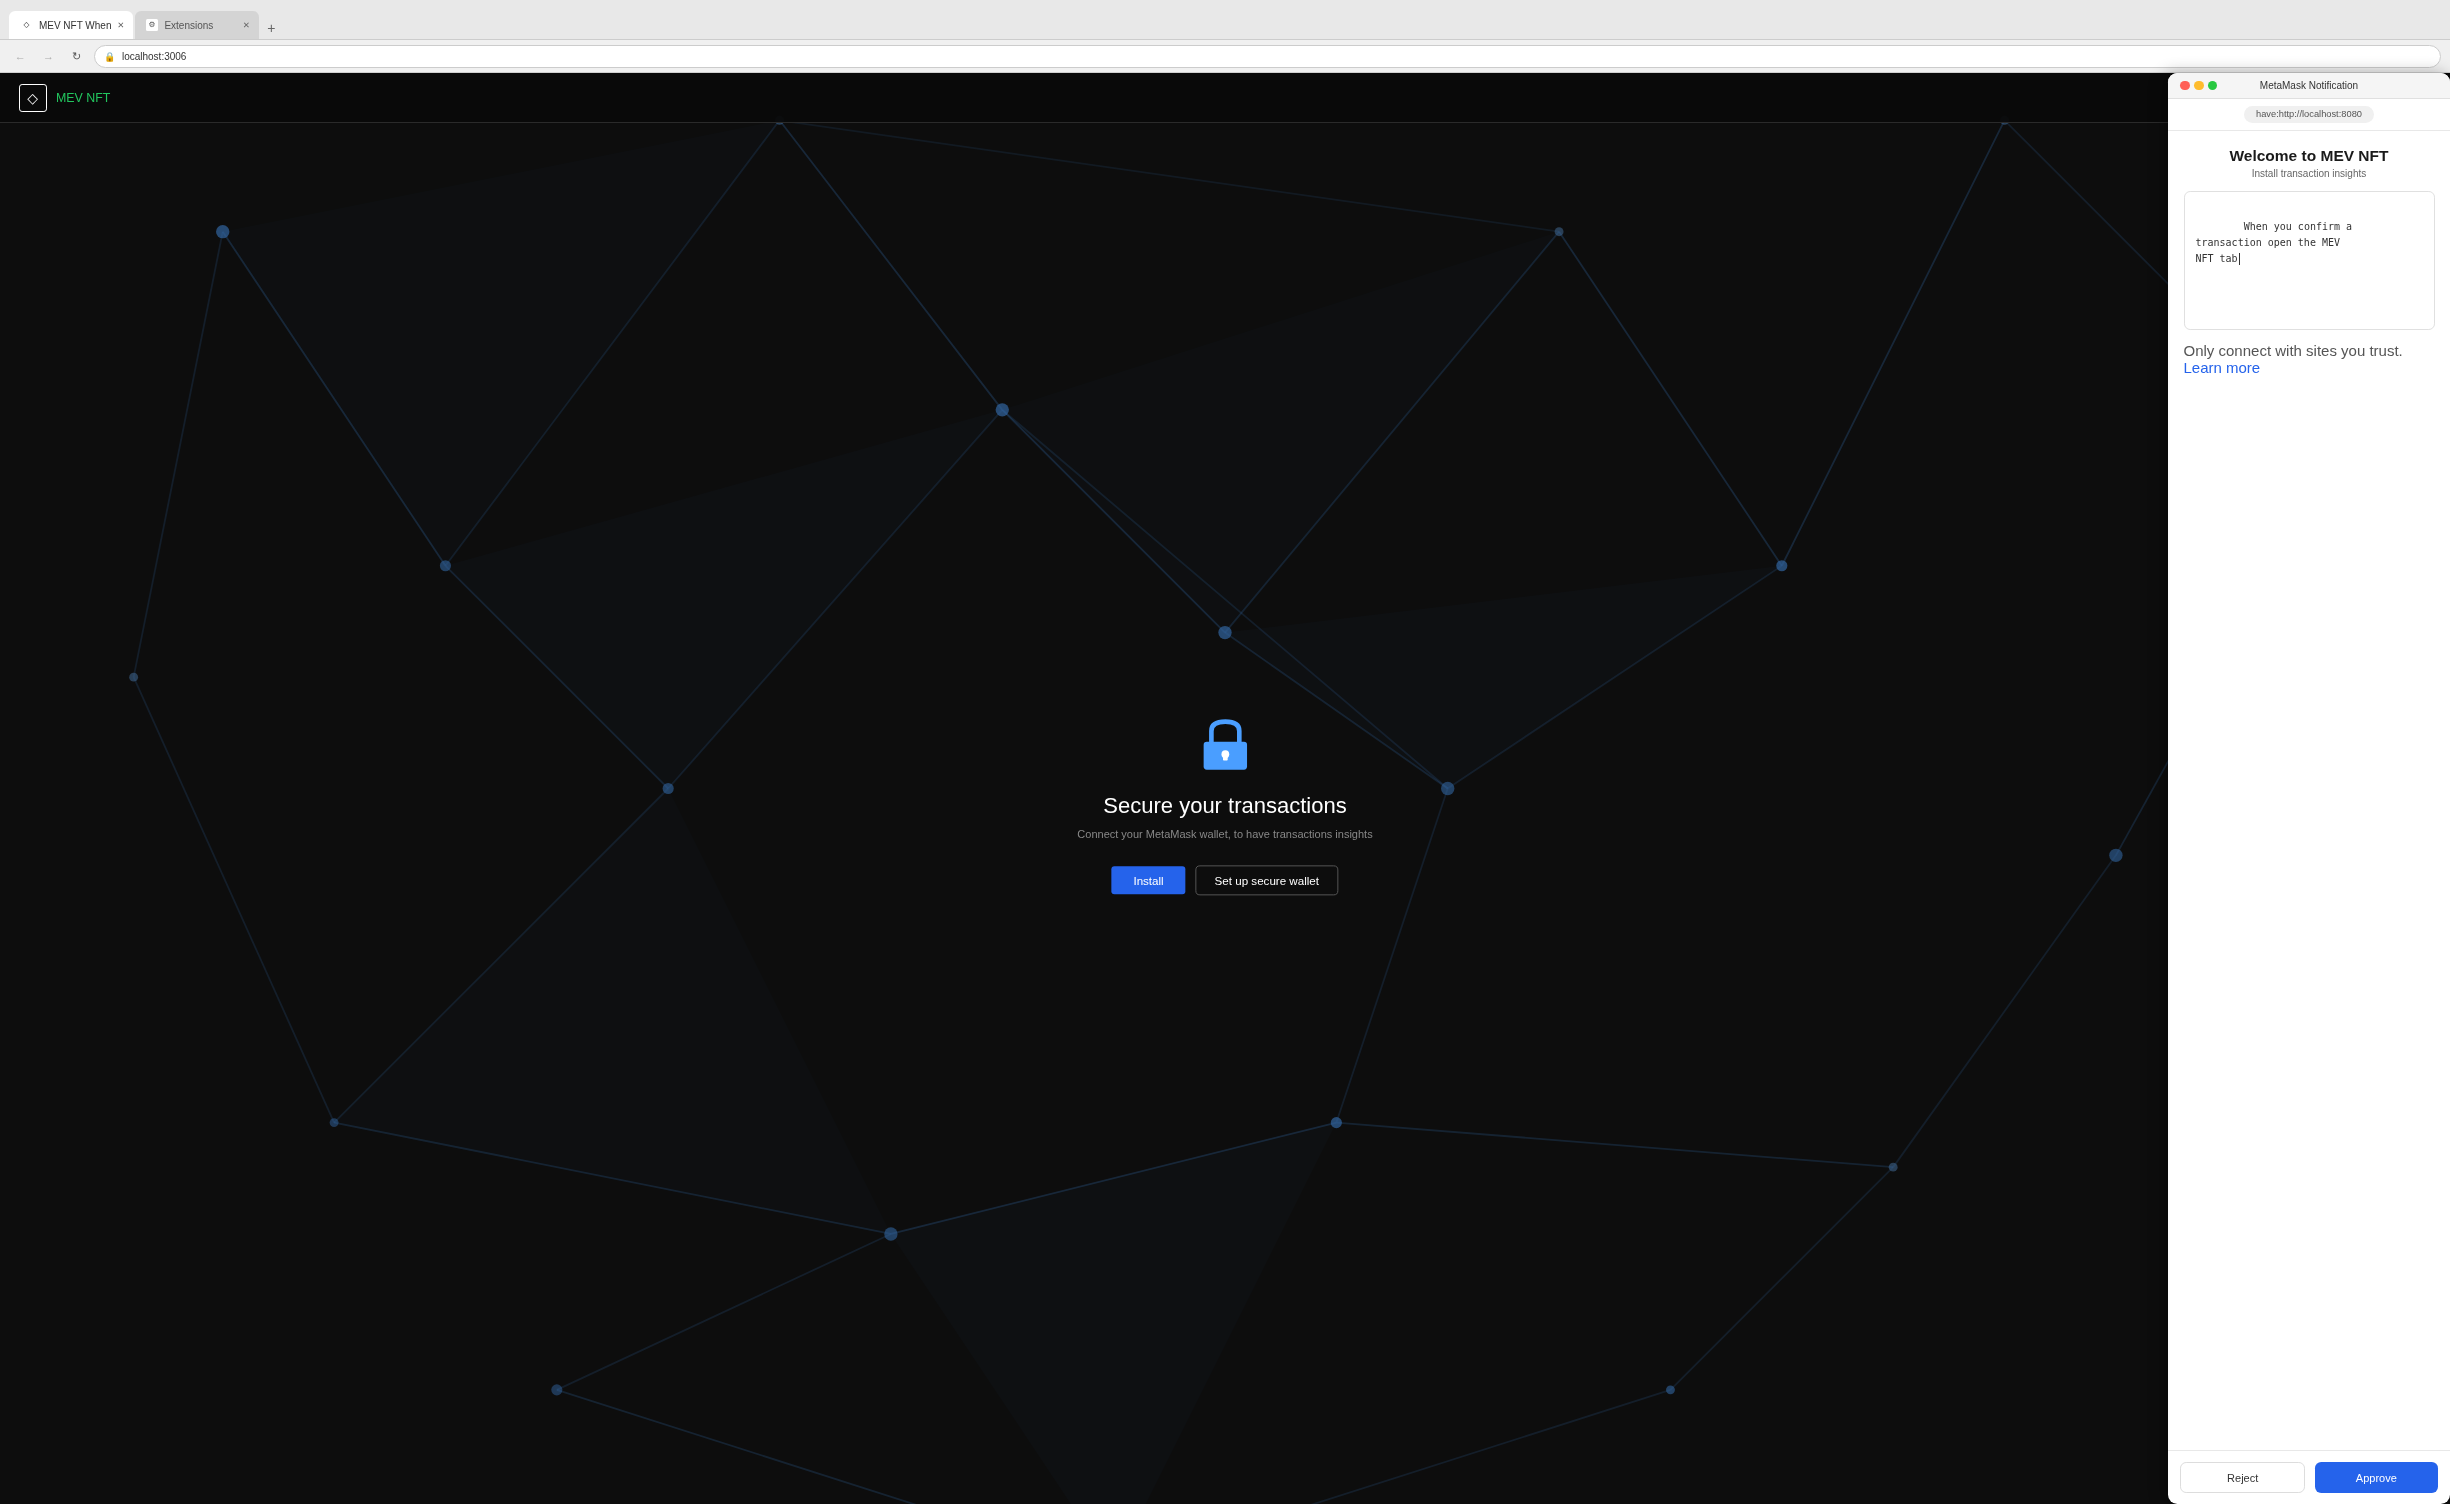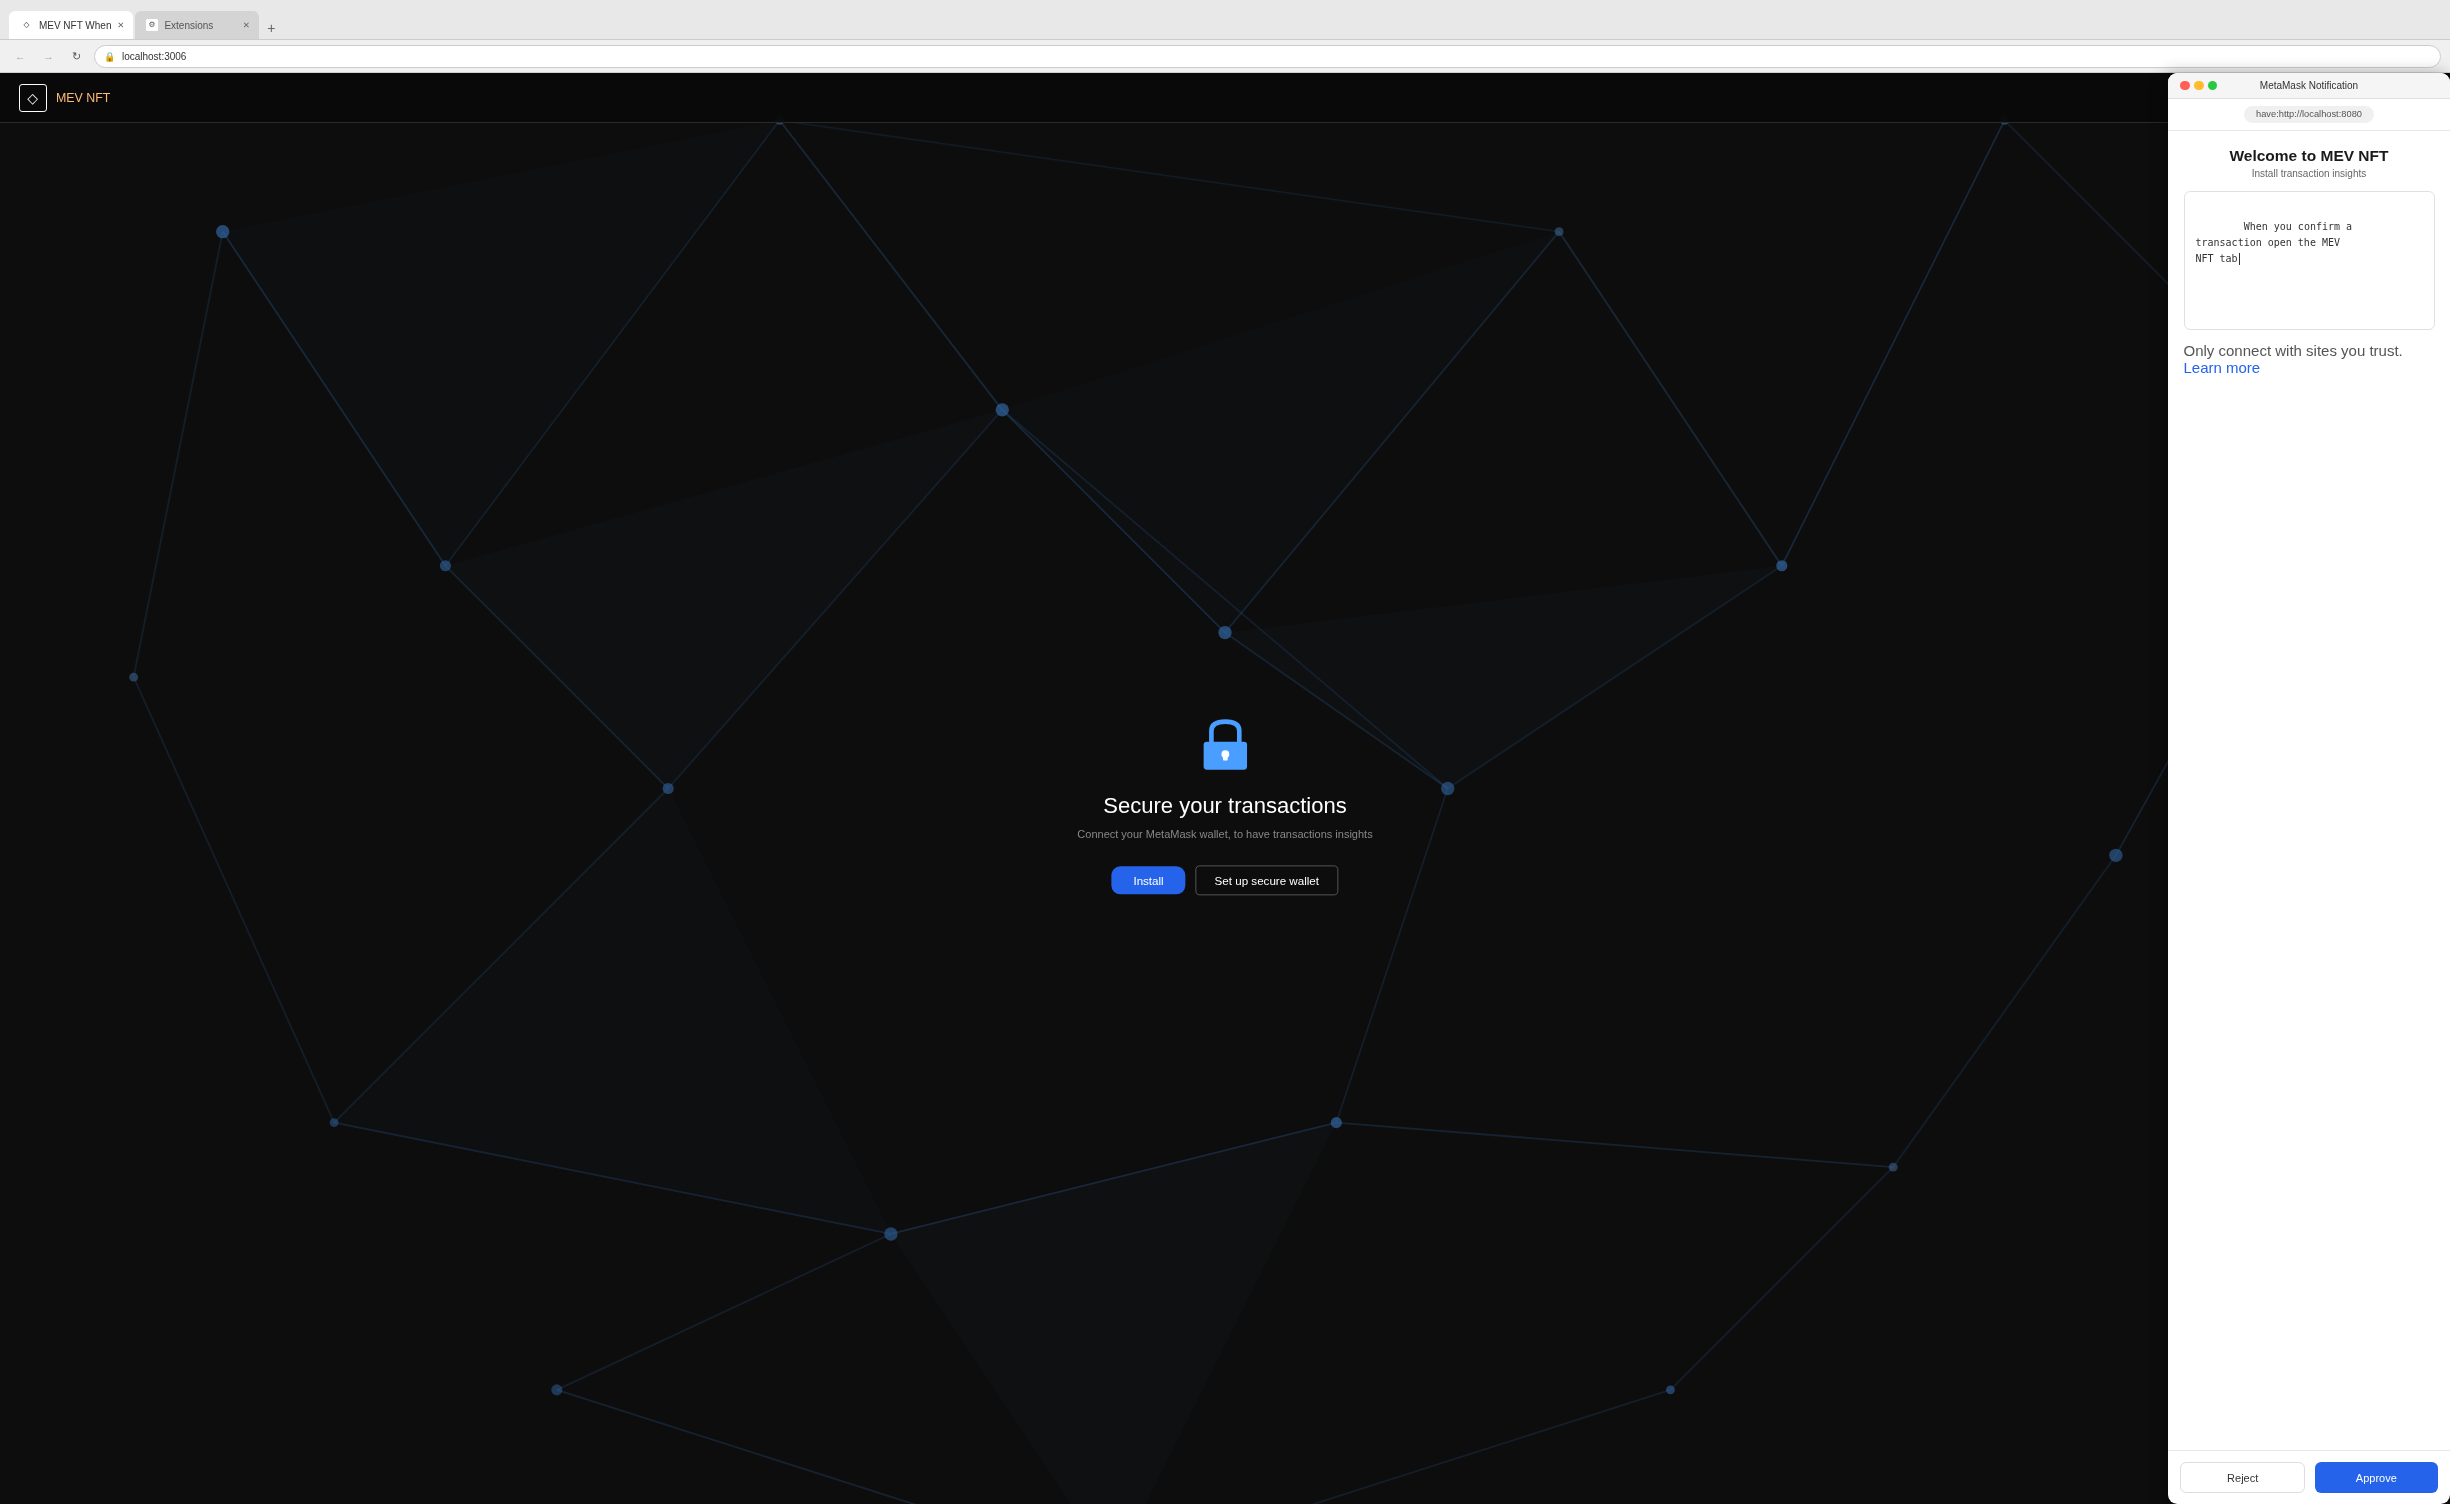--- a/index.html
+++ b/index.html
@@ -137,21 +137,21 @@
     }
     .app-logo {
       width: 28px; height: 28px;
       border: 1.5px solid white;
       border-radius: 3.1px;
       display: flex; align-items: center; justify-content: center;
       color: white;
       font-size: 14px;
     }
     .app-title {
-      color: #fdba74;
+      color: #22c55e;
       font-size: 12.4px;
       font-weight: 500;
     }
 
     
     .network-bg {
       position: absolute;
       top: 0; left: 0; right: 0; bottom: 0;
       background: #0d0d0d;
     }
@@ -195,21 +195,21 @@
       display: flex;
       gap: 9.3px;
       justify-content: center;
       align-items: center;
     }
     .btn-install {
       background: #2563eb;
       color: white;
       border: none;
       padding: 7.7px 22px;
-      border-radius: 9px;
+      border-radius: 3px;
       font-size: 11.6px;
       cursor: pointer;
       font-weight: 500;
     }
     .btn-setup {
       background: transparent;
       color: white;
       border: 1.2px solid #555;
       padding: 7.7px 18.6px;
       border-radius: 4.6px;

